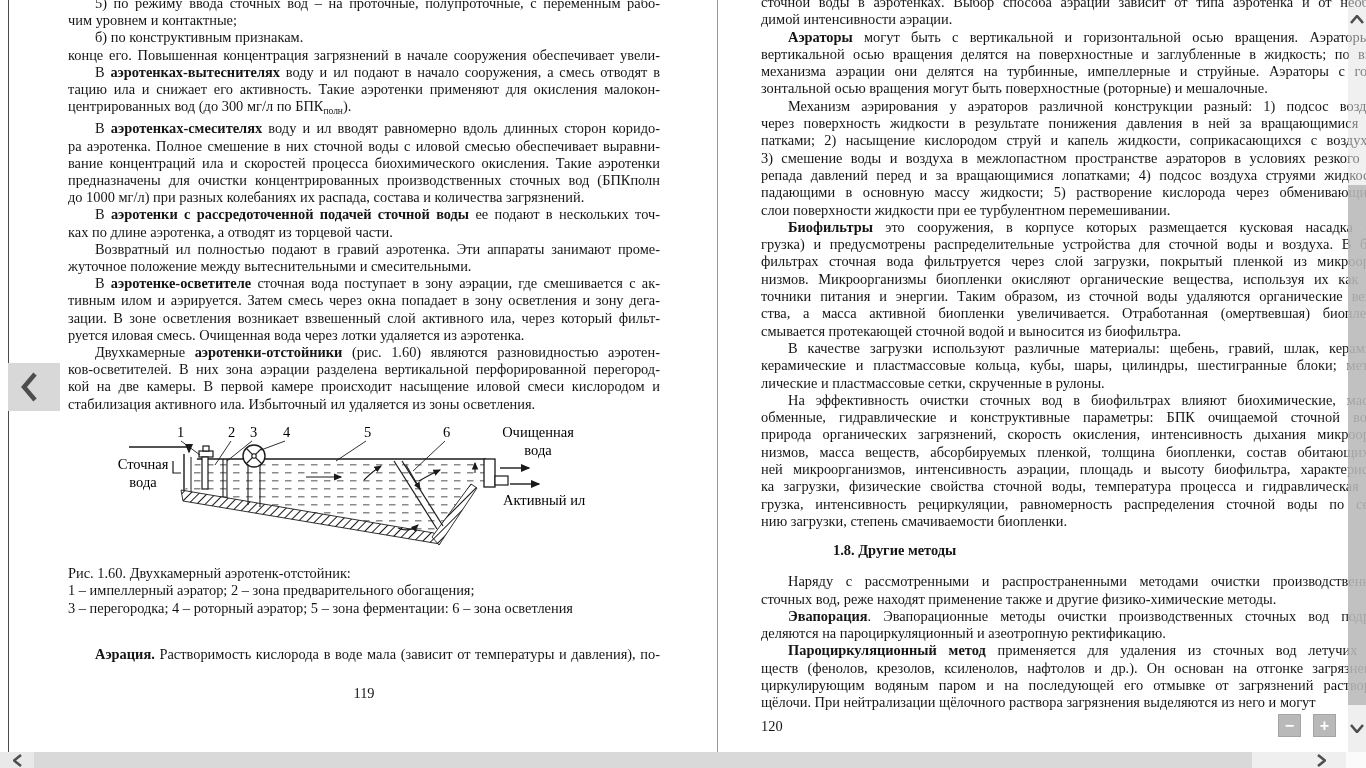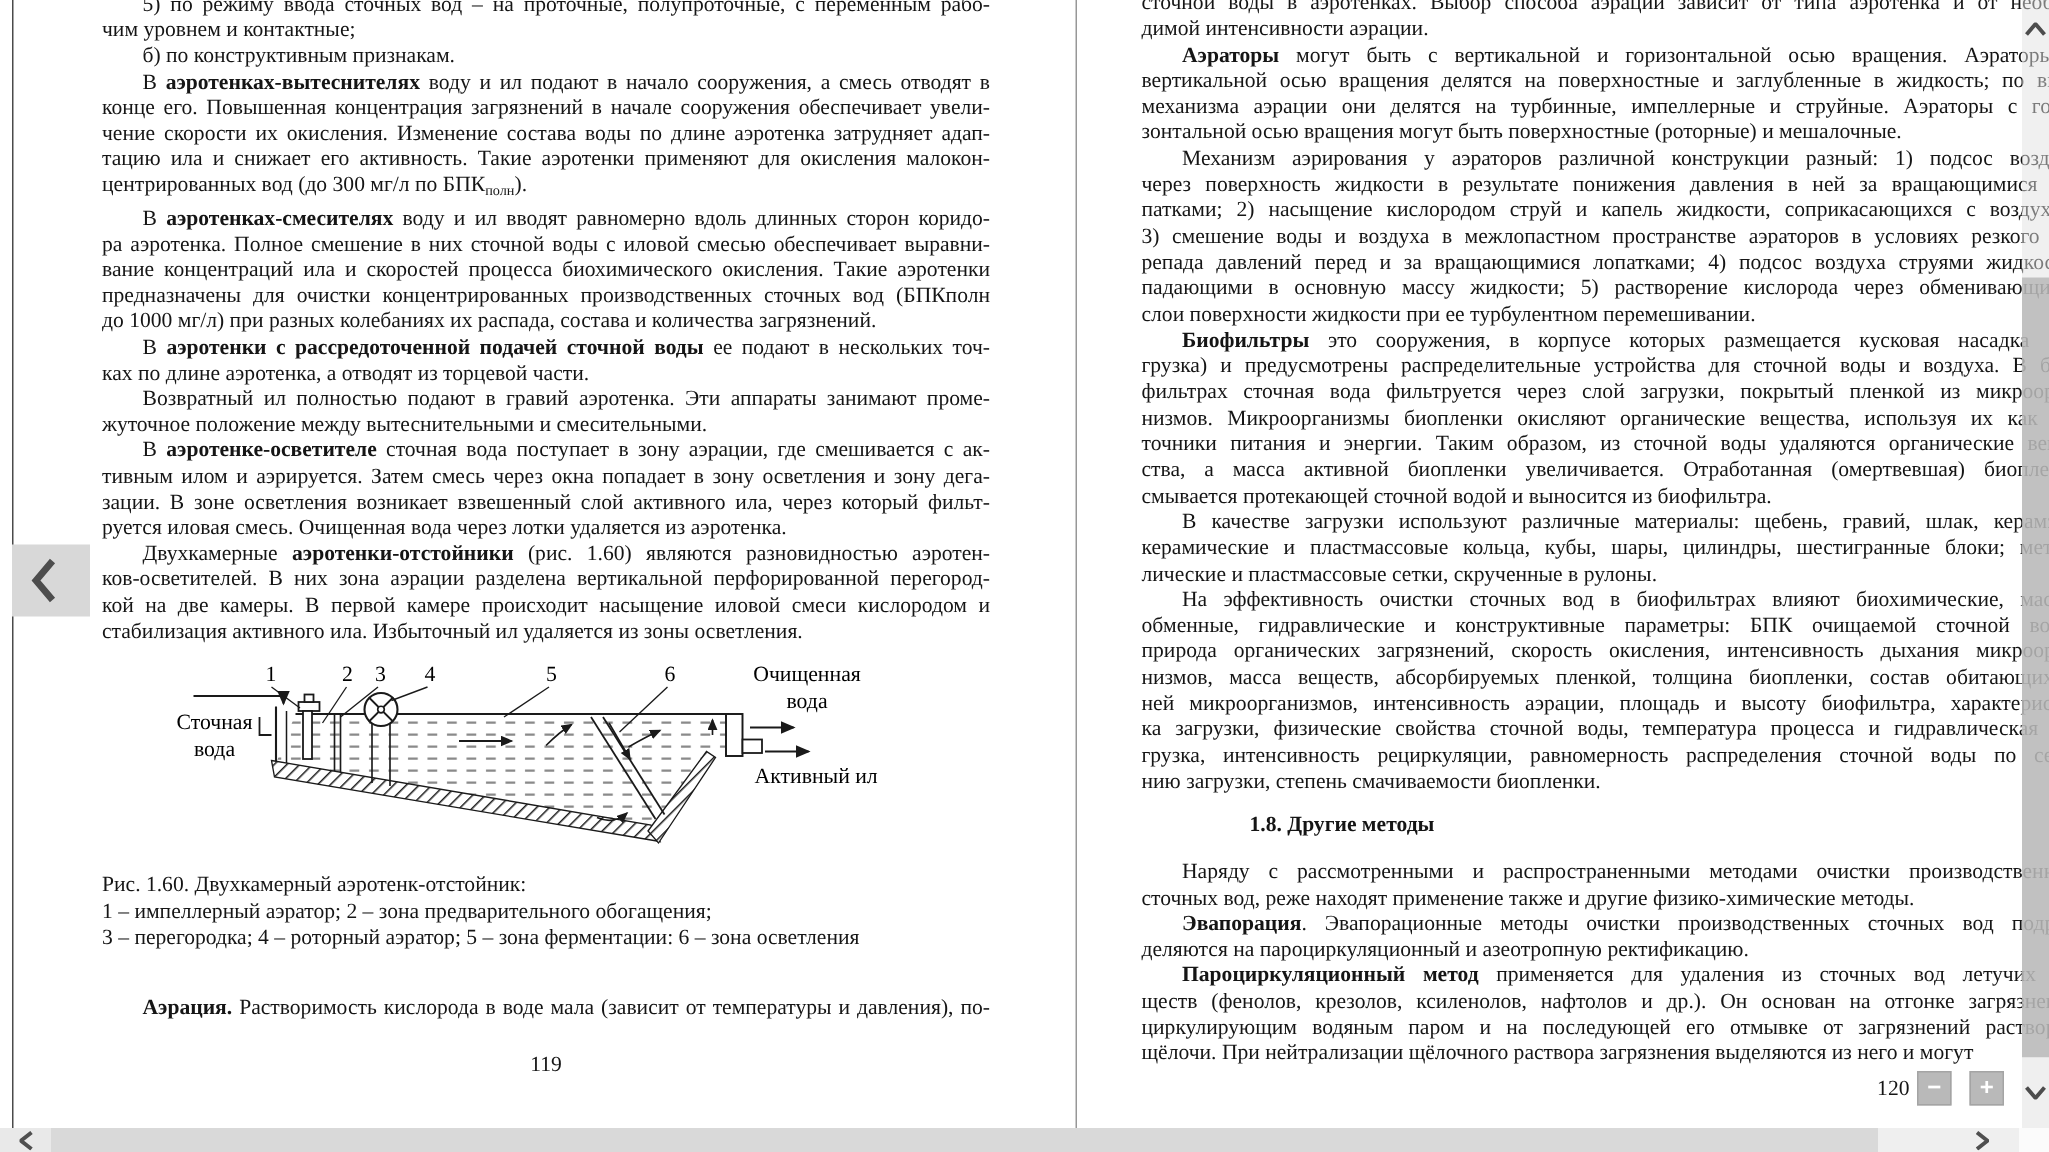--- a/index.html
+++ b/index.html
@@ -16,21 +16,21 @@
   .ln{line-height:17.2px;text-align:justify;text-align-last:justify;white-space:nowrap;}
   .pg-right .ln{line-height:17.3px;}
   .ln.end{text-align-last:left;}
   .ln.ind{padding-left:27px;}
   span.b{font-weight:bold;}
   span.sub{font-size:9.5px;vertical-align:-3px;}
   .cap{line-height:17.5px;}
   .caption-block{margin-top:4px;}
   .aeration{margin-top:29px;}
   .pnum{ text-align:center;margin-top:21px;}
-  .pnum-r{width:512px;text-align:right;margin-top:6px;}
+  .pnum-r{width:512px;text-align:left;margin-top:6px;}
   .heading18{font-weight:bold;margin:12px 0 14px 72px;}
   .figure-wrap{margin-top:8px;margin-left:33px;width:560px;height:140px;}
   
   .nav-left{position:absolute;left:8px;top:363px;width:52px;height:48px;background:#d8d8d8;
             display:flex;align-items:center;padding-left:11px;box-sizing:border-box;z-index:5;cursor:pointer;}
   
   .vsb{position:absolute;right:0;top:0;width:18px;height:752px;background:rgba(226,226,226,0.5);z-index:6;}
   .vsb-up{position:absolute;top:6px;left:0;width:18px;height:26px;display:flex;align-items:center;justify-content:center;}
   .vsb-thumb{position:absolute;top:185px;left:0;width:18px;height:520px;background:rgba(178,178,178,0.75);}
   .vsb-bottom{position:absolute;top:705px;left:0;width:18px;height:47px;background:#efefef;
@@ -53,23 +53,22 @@
 <body>
 
 <div class="viewer">
 
   <div class="page pg-left">
     <div class="content">
       <div>
           <div class="ln ind"><span>5) по режиму ввода сточных вод – на проточные, полупроточные, с переменным рабо-</span></div>
           <div class="ln end"><span>чим уровнем и контактные;</span></div>
           <div class="ln ind end"><span>б) по конструктивным признакам.</span></div>
+          <div class="ln"><span>конце его. Повышенная концентрация загрязнений в начале сооружения обеспечивает увели-</span></div>
           <div class="ln ind"><span>В </span><span class="b">аэротенках-вытеснителях</span><span> воду и ил подают в начало сооружения, а смесь отводят в</span></div>
-          <div class="ln"><span>конце его. Повышенная концентрация загрязнений в начале сооружения обеспечивает увели-</span></div>
-          <div class="ln"><span>чение скорости их окисления. Изменение состава воды по длине аэротенка затрудняет адап-</span></div>
           <div class="ln"><span>тацию ила и снижает его активность. Такие аэротенки применяют для окисления малокон-</span></div>
           <div class="ln end"><span>центрированных вод (до 300 мг/л по БПК</span><span class="sub">полн</span><span>).</span></div>
           <div class="ln ind"><span>В </span><span class="b">аэротенках-смесителях</span><span> воду и ил вводят равномерно вдоль длинных сторон коридо-</span></div>
           <div class="ln"><span>ра аэротенка. Полное смешение в них сточной воды с иловой смесью обеспечивает выравни-</span></div>
           <div class="ln"><span>вание концентраций ила и скоростей процесса биохимического окисления. Такие аэротенки</span></div>
           <div class="ln"><span>предназначены для очистки концентрированных производственных сточных вод (БПКполн</span></div>
           <div class="ln end"><span>до 1000 мг/л) при разных колебаниях их распада, состава и количества загрязнений.</span></div>
           <div class="ln ind"><span>В </span><span class="b">аэротенки с рассредоточенной подачей сточной воды</span><span> ее подают в нескольких точ-</span></div>
           <div class="ln end"><span>ках по длине аэротенка, а отводят из торцевой части.</span></div>
           <div class="ln ind"><span>Возвратный ил полностью подают в гравий аэротенка. Эти аппараты занимают проме-</span></div>

